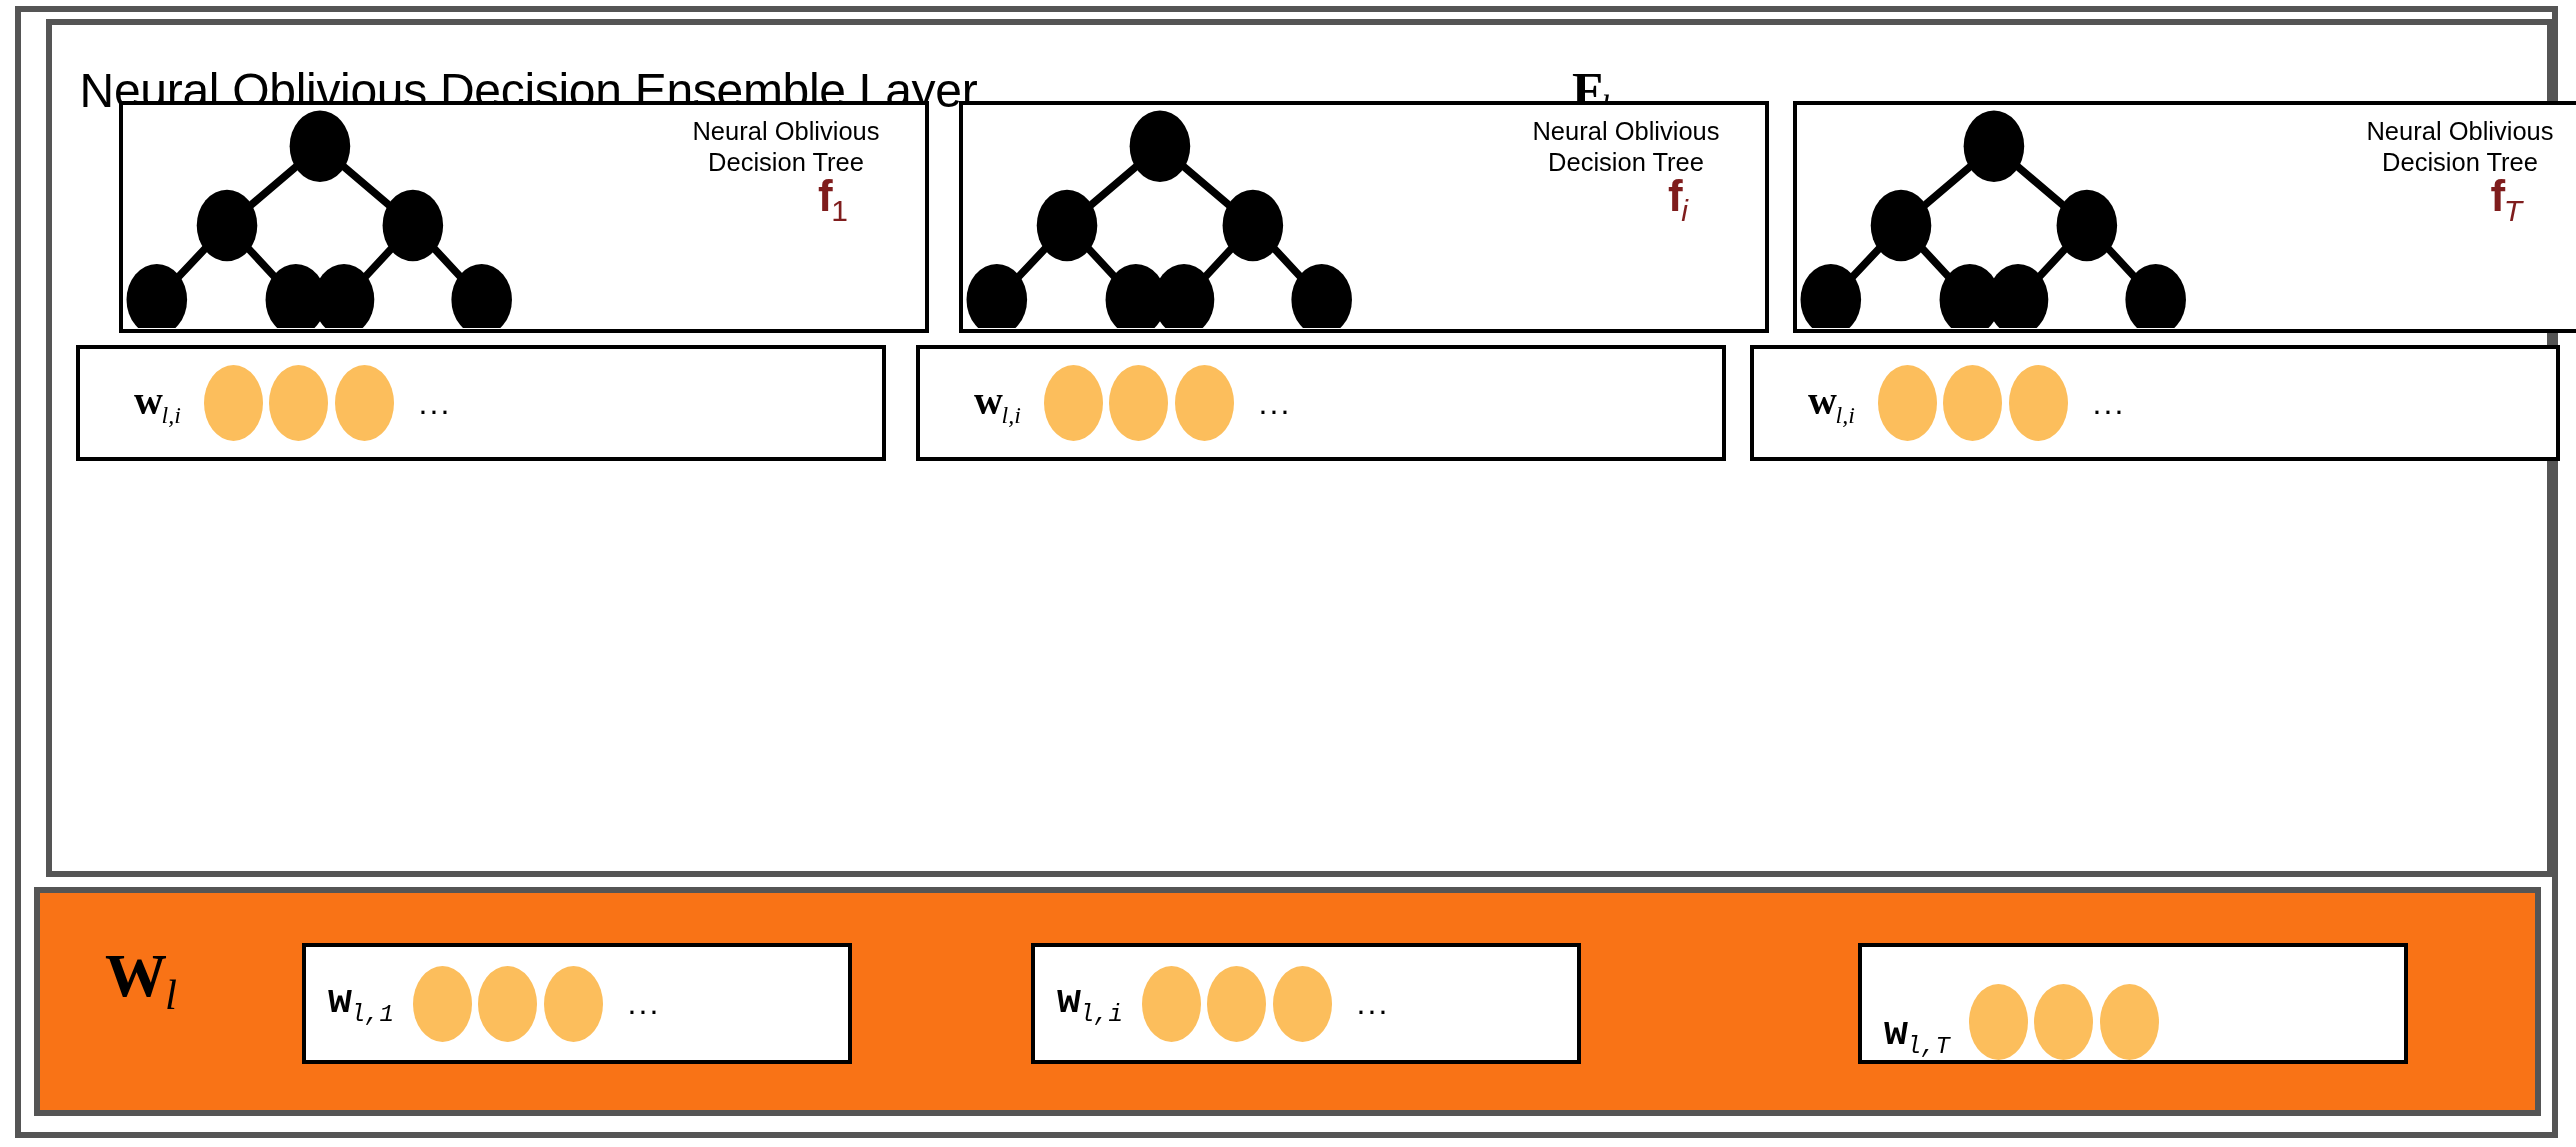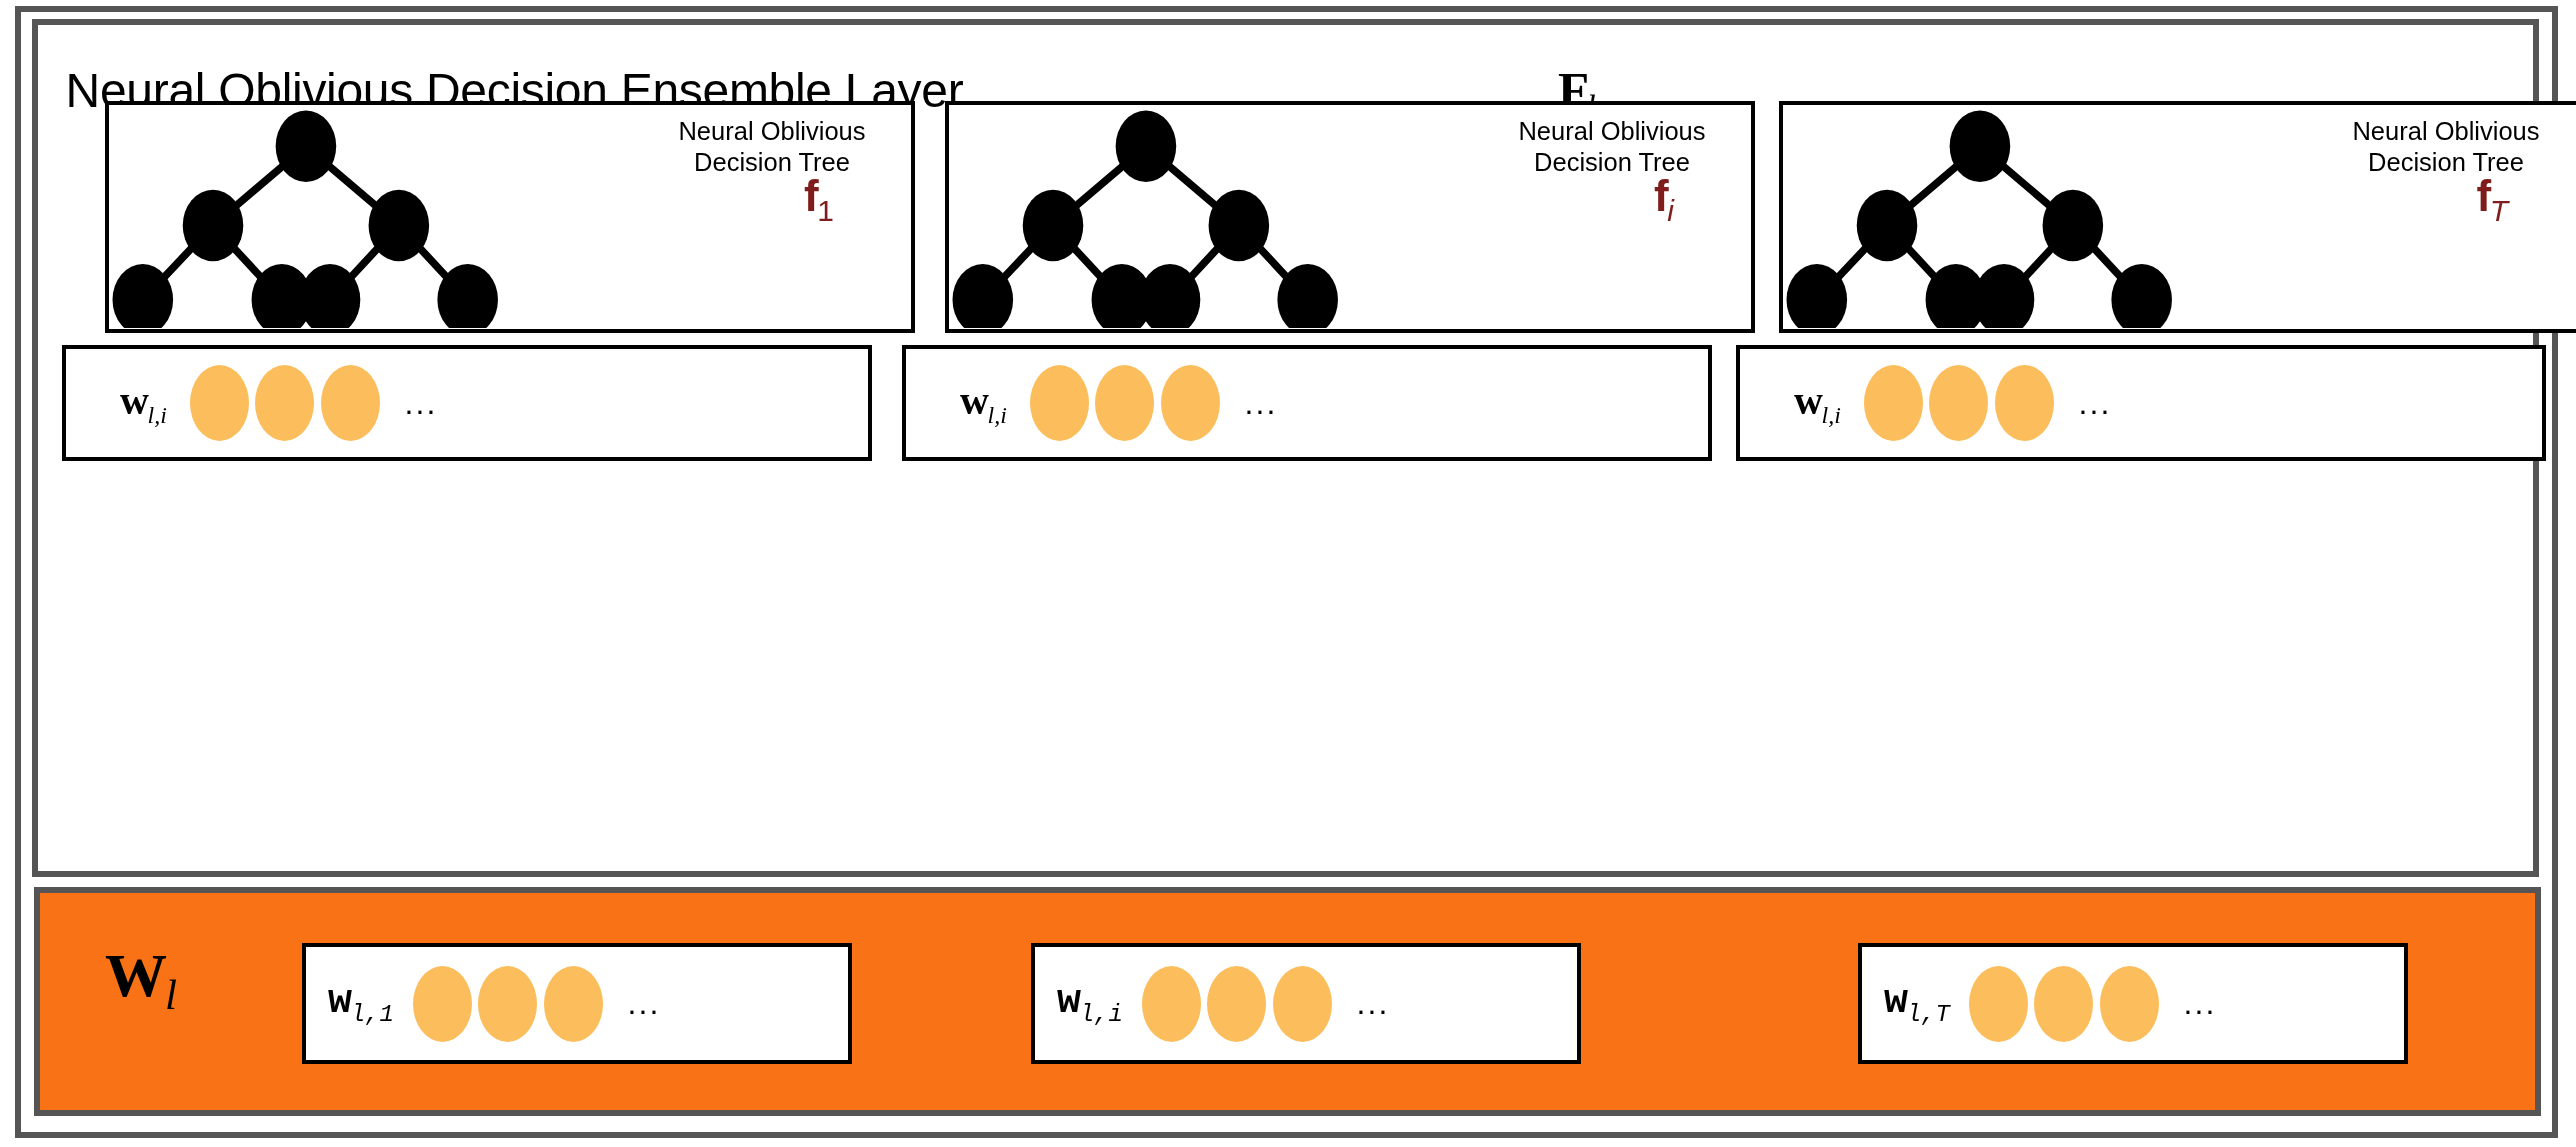--- a/index.html
+++ b/index.html
@@ -15,21 +15,21 @@
   }
   .outer-frame{
     position:absolute;
     left:15px;top:5.5px;
     width:2543px;height:1132px;
     border:6.2px solid #555555;
     box-sizing:border-box;
   }
   .node-layer-box{
     position:absolute;
-    left:32px;top:19.3px;
+    left:46px;top:19.3px;
     width:2507px;height:858px;
     border:6.2px solid #555555;
     box-sizing:border-box;
     background:#ffffff;
     padding-left:40px;
   }
   .wl-box{
     position:absolute;
     left:34px;top:887px;
     width:2507px;height:229px;
@@ -175,21 +175,21 @@
     position:absolute;
     top:50px;
     width:550px;height:121px;
     border:4.1px solid #000;
     box-sizing:border-box;
     background:#fff;
     display:flex;align-items:center;
   }
   .wl-slot.s0{ left:262px; }
   .wl-slot.s1{ left:991px; }
-  .wl-slot.s2{ left:1818px; }
+  .wl-slot.s2{ left:1818px;align-items:flex-end; }
   .wl-slot .w-sym{ margin-left:22px;font-size:40px;font-family:Liberation Mono, monospace; }
   .wl-slot .dots-group{ margin-left:19.3px; }
 </style>
 </head>
 <body>
 
 <div id="page">
 
   <div class="outer-frame"></div>
 

